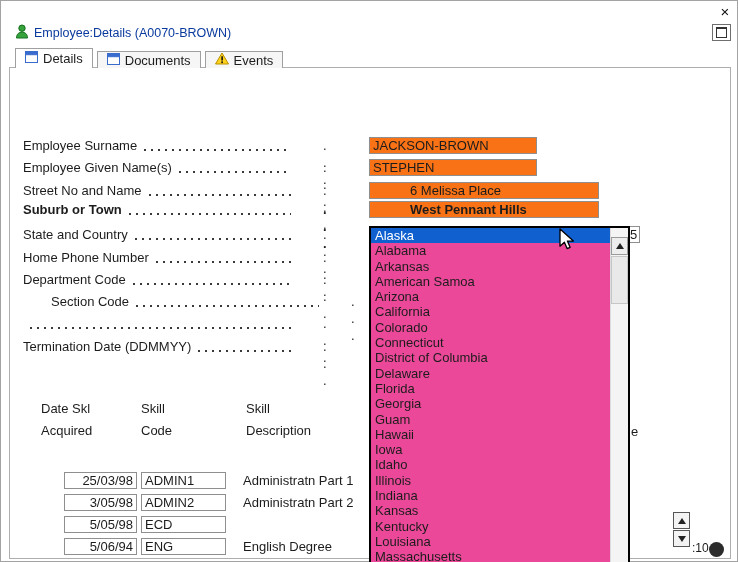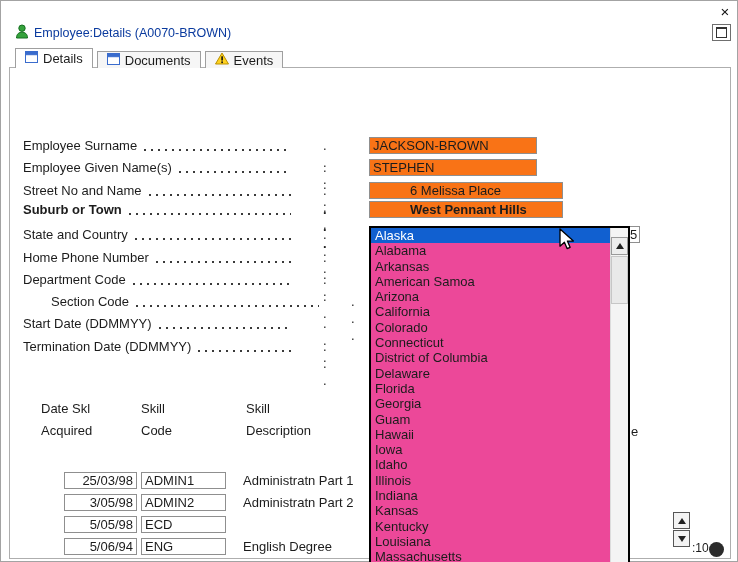--- a/index.html
+++ b/index.html
@@ -23,21 +23,21 @@
 
   
   #form{left:22px;top:136px;width:640px;height:240px;}
   .form-row{position:absolute;left:0;height:17px;width:272px;display:flex;}
   .flabel{white-space:nowrap;line-height:17px;}
   .leader{flex:1;align-self:flex-end;height:2px;margin:0 4px 3px 7px;
           background:repeating-linear-gradient(to right,#3a3a3a 0,#3a3a3a 2px,transparent 2px,transparent 7px);}
   .fdots{position:absolute;left:300px;top:0;line-height:17px;}
   .finput{position:absolute;left:346px;top:0;height:17px;box-sizing:border-box;background:#f97316;border:1px solid #8f8f8f;padding:1px 3px 0 3px;line-height:14px;white-space:nowrap;}
   .finput.short{width:168px;}
-  .finput.long{width:194px;padding-left:40px;}
+  .finput.long{width:230px;padding-left:40px;}
   #state-fragment{left:629px;top:225px;width:10px;height:17px;box-sizing:border-box;border:1px solid #8f8f8f;border-left:none;background:#fff;line-height:15px;z-index:2;}
 
   
   #dropdown{left:368px;top:225px;width:261px;height:408px;box-sizing:border-box;background:#ec4899;border:2px solid #000;z-index:30;}
   #dlist{position:absolute;left:0;top:0;right:17px;bottom:0;overflow:hidden;}
   .ditem{height:15.3px;line-height:15.3px;padding-left:4px;white-space:nowrap;overflow:hidden;}
   .ditem.sel{background:#1160d0;color:#fff;}
   #dscroll{position:absolute;top:0;right:0;bottom:0;width:17px;background:#f4f4f4;border-left:1px solid #dcdcdc;}
   #dscroll .sbtn{position:absolute;left:0px;top:9px;width:15px;height:16px;background:#ededed;border:1px solid #9a9a9a;display:flex;align-items:center;justify-content:center;}
   #dthumb{position:absolute;left:0px;top:28px;width:15px;height:46px;background:#e9e9e9;border:1px solid #c6c6c6;}
@@ -153,21 +153,20 @@
         <span class="flabel">Department Code</span>
         <span class="leader"></span>
         <span class="fdots">. . .</span>
       </div>
       <div class="form-row" style="top: 156.1px; margin-left: 28px;">
         <span class="flabel">Section Code</span>
         <span class="leader"></span>
         <span class="fdots">. . .</span>
       </div>
       <div class="form-row" style="top: 178.4px;">
-        <span class="flabel">Start Date (DDMMYY)</span>
         <span class="leader"></span>
         <span class="fdots">. . .</span>
       </div>
       <div class="form-row" style="top: 200.7px;">
         <span class="flabel">Termination Date (DDMMYY)</span>
         <span class="leader"></span>
         <span class="fdots">. . .</span>
       </div>
     </div>
 

